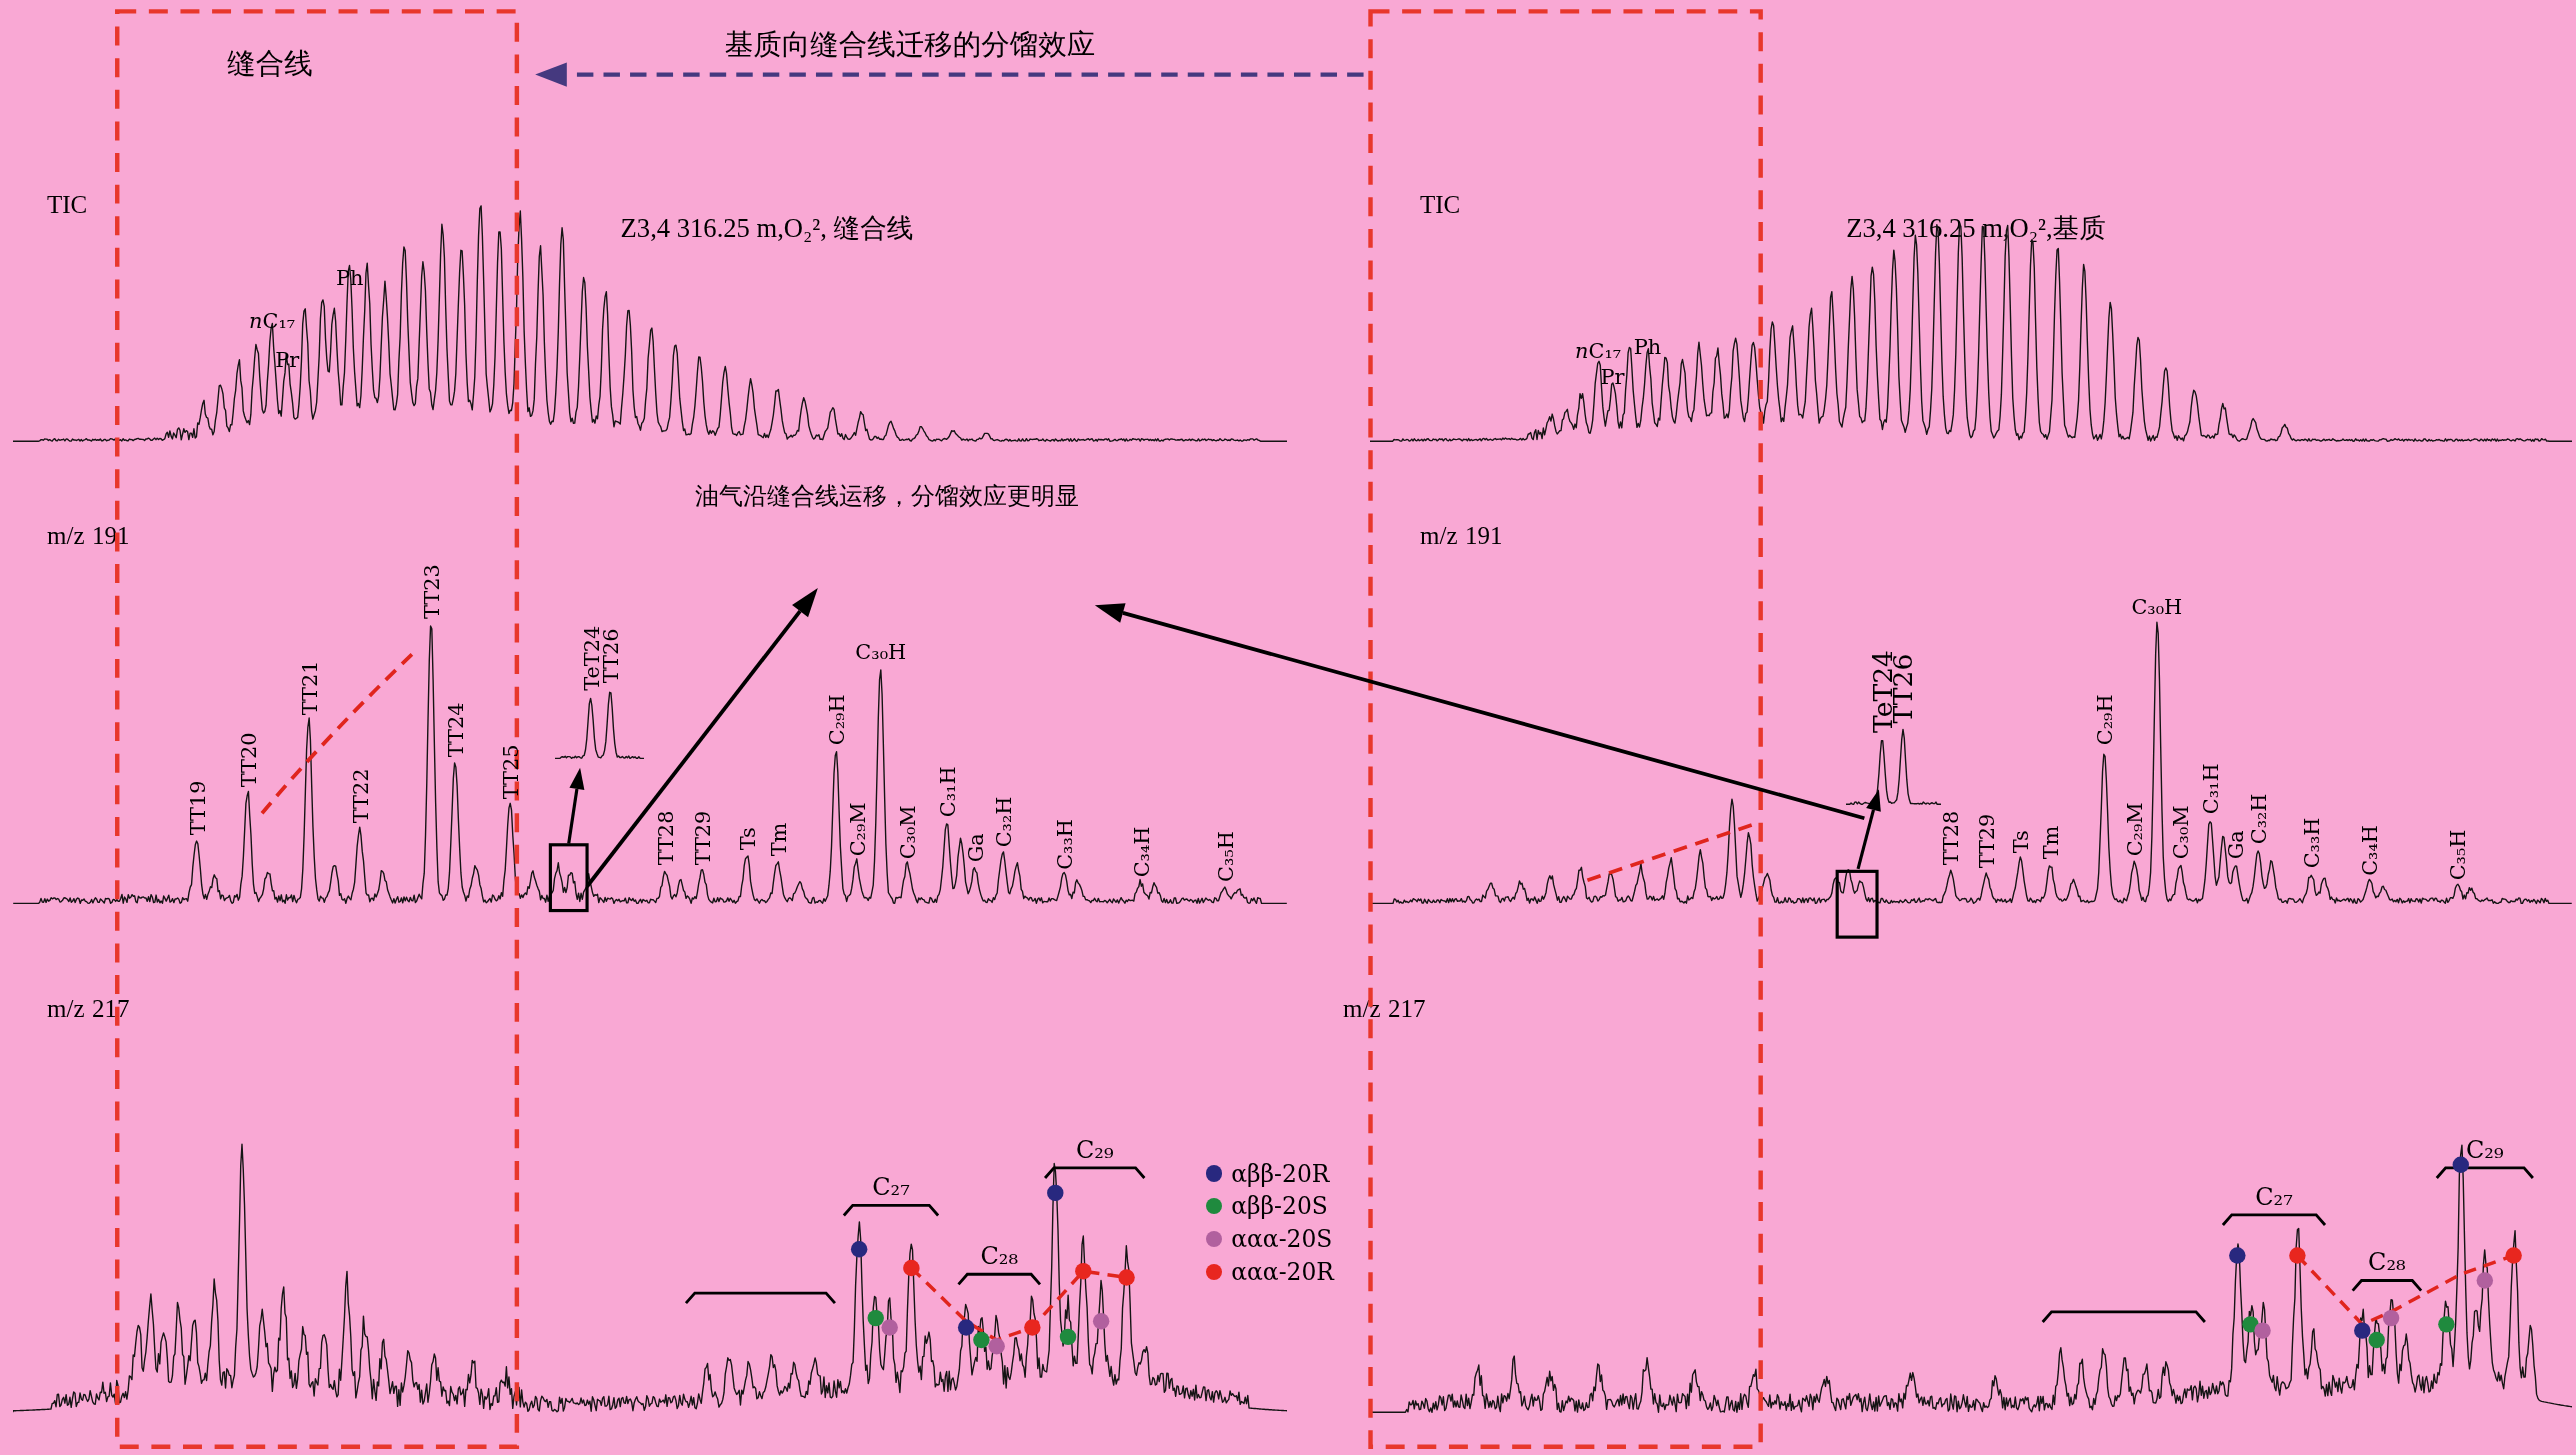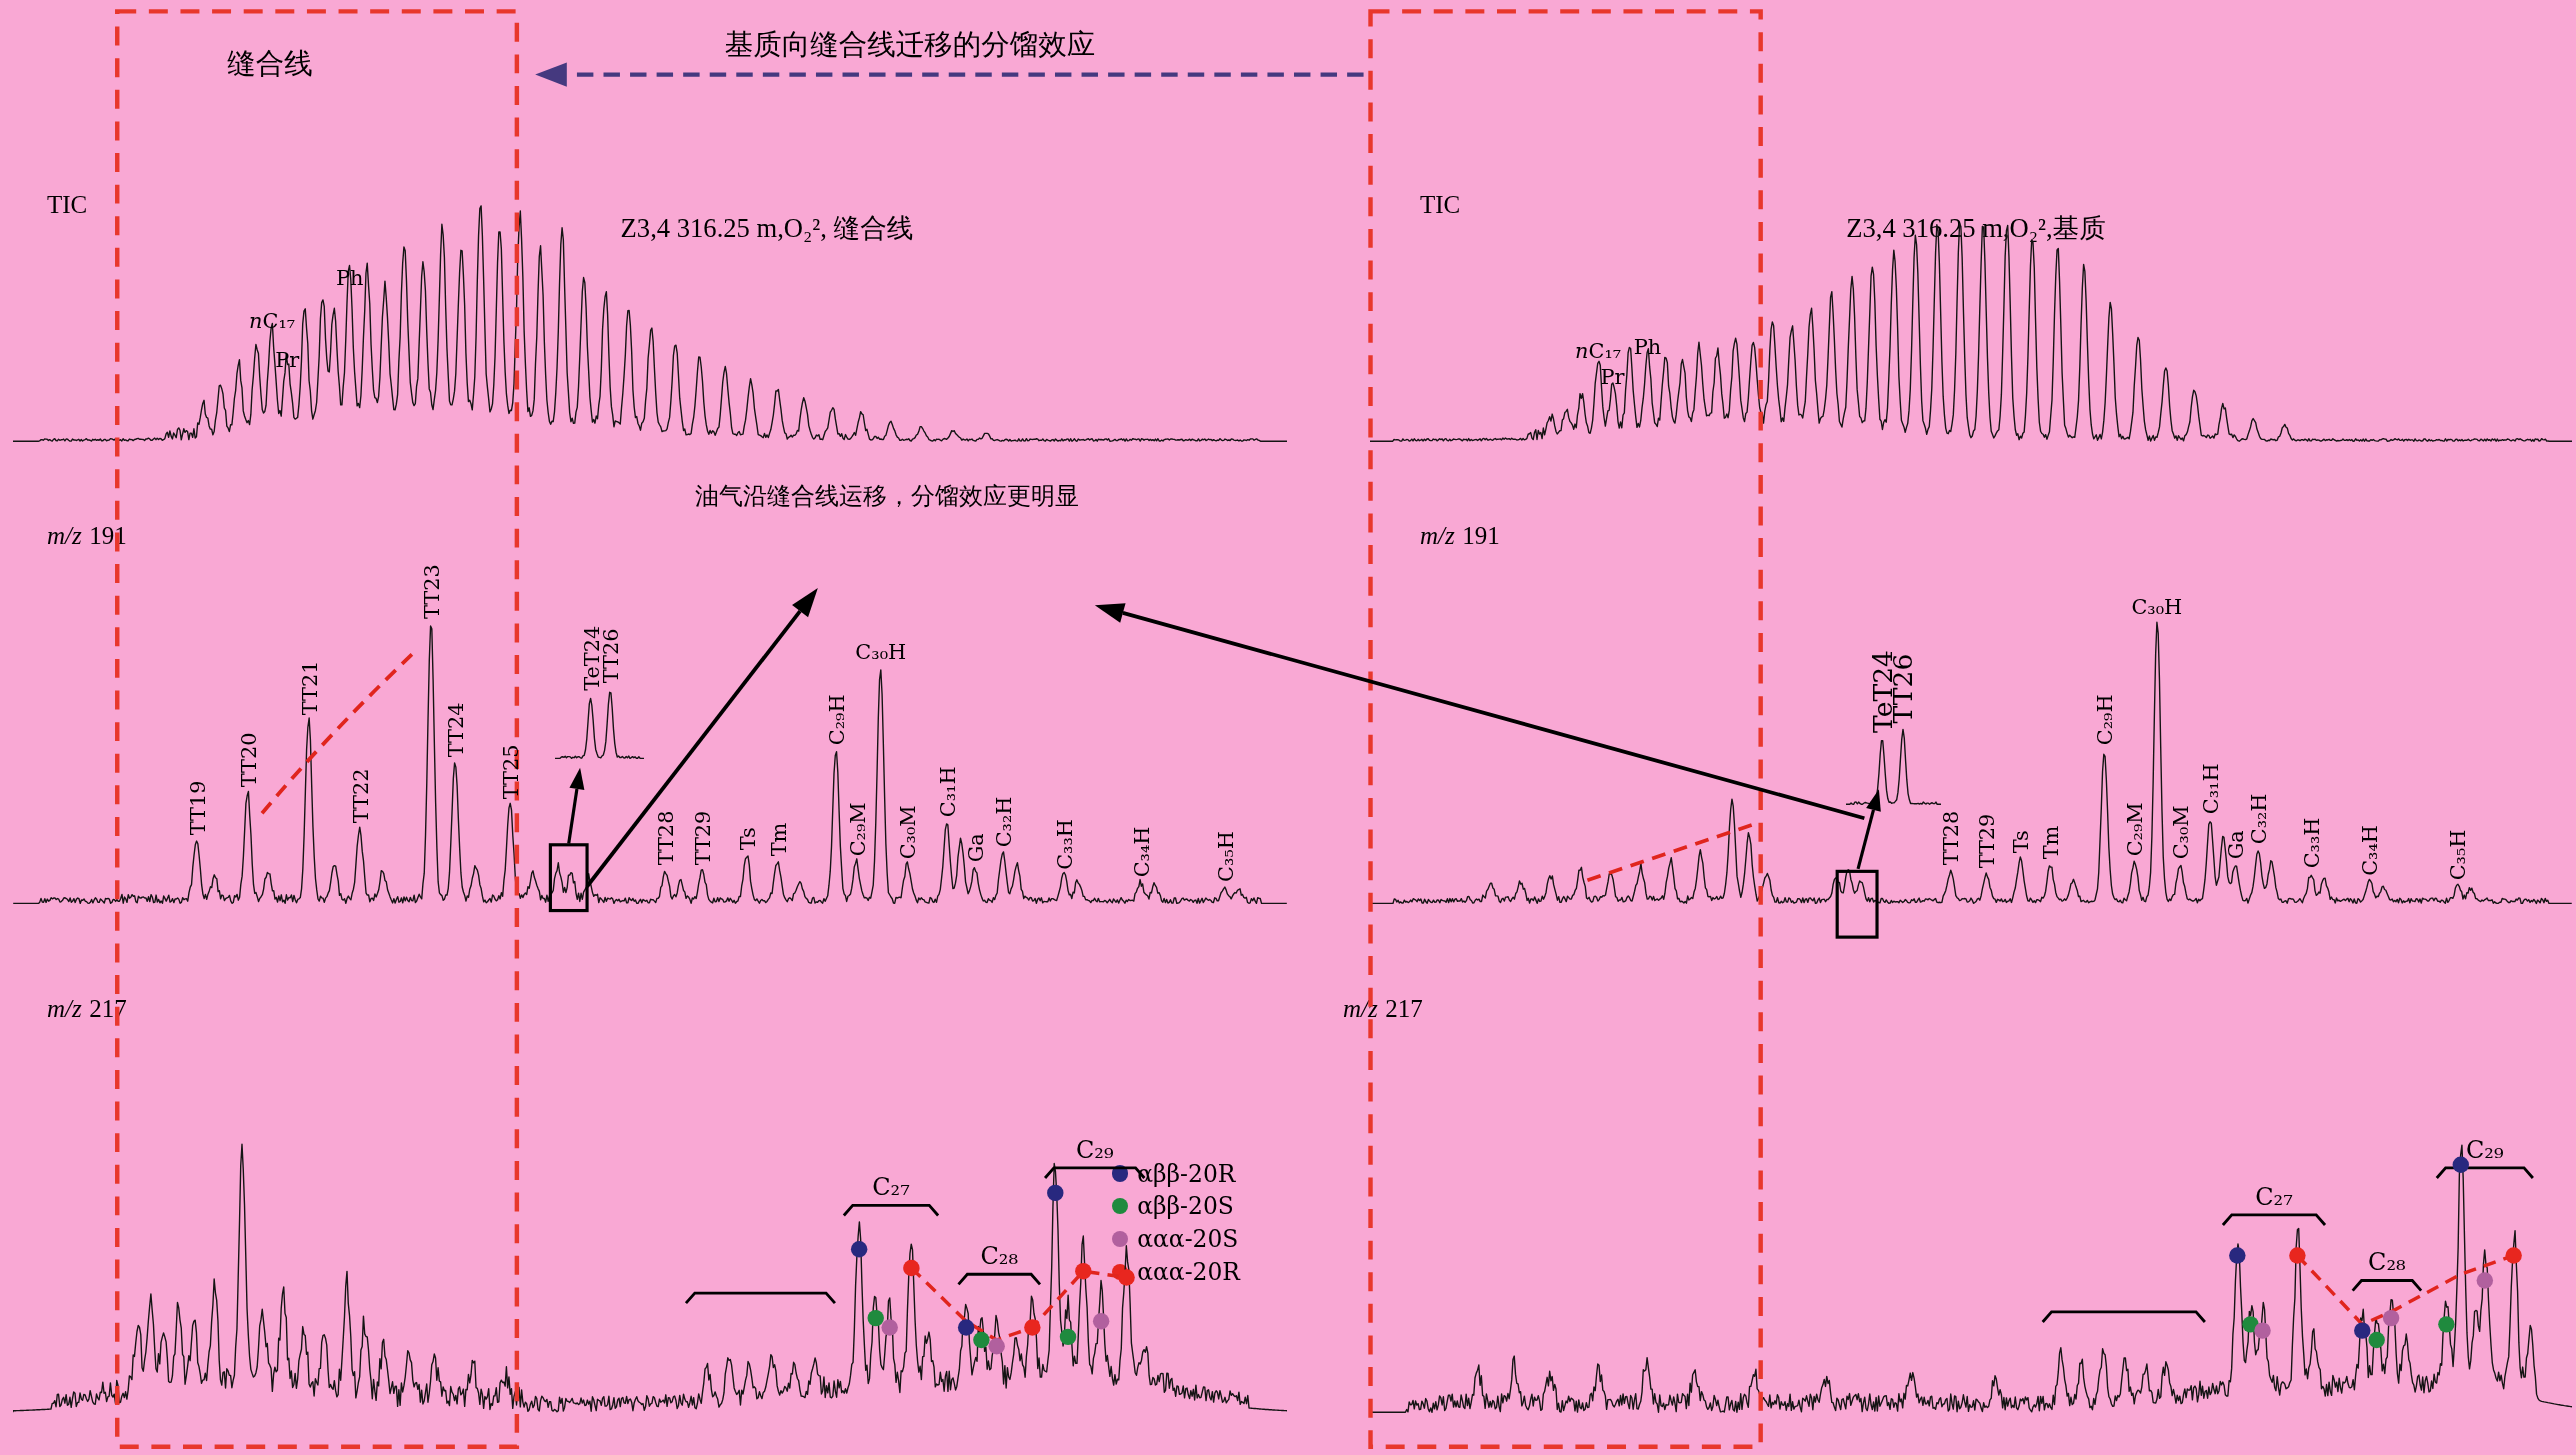--- a/index.html
+++ b/index.html
@@ -6,21 +6,21 @@
   #figure{
     position:relative;width:2576px;height:1455px;background:#f9a8d4;overflow:hidden;
     font-family:"Liberation Serif","DejaVu Serif",serif;color:#000;
   }
   .lbl{position:absolute;white-space:nowrap;line-height:1.15;}
   .center{transform:translateX(-50%);}
   .row-label{font-size:25px;}
   .sample-label{font-size:26.6px;margin-top:42px;}
   .cn{font-size:28.5px;}
   .mid{font-size:24px;}
-  .mzp{margin-right:7.6px;font-style:italic;}
+  .mzp{margin-right:7.6px;}
   svg.trace{position:absolute;}
   #overlay{position:absolute;left:0;top:0;pointer-events:none;}
   #legend{position:absolute;display:flex;flex-direction:column;gap:3.8px;}
   .legend-row{display:flex;align-items:center;gap:8.9px;height:29px;}
   .legend-dot{width:16.4px;height:16.4px;border-radius:50%;flex:0 0 auto;}
   .legend-label{font-size:23.4px;font-family:"DejaVu Serif","DejaVu Sans","Liberation Serif",serif;}
 </style>
 </head>
 <body>
 
@@ -42,21 +42,21 @@
   <div class="lbl row-label" style="left:1420px;top:522px">
     <span class="mzp">m/z</span><span>191</span>
   </div>
   <div class="lbl row-label" style="left:47px;top:995px">
     <span class="mzp">m/z</span><span>217</span>
   </div>
   <div class="lbl row-label" style="left:1343px;top:995px">
     <span class="mzp">m/z</span><span>217</span>
   </div>
 
-  <div id="legend" style="left:1112px;top:1159px">
+  <div id="legend" style="left:1206px;top:1159px">
       <div class="legend-row">
         <span class="legend-dot" style="background: rgb(40, 40, 127);"></span>
         <span class="legend-label">αββ-20R</span>
       </div>
       <div class="legend-row">
         <span class="legend-dot" style="background: rgb(31, 138, 62);"></span>
         <span class="legend-label">αββ-20S</span>
       </div>
       <div class="legend-row">
         <span class="legend-dot" style="background: rgb(177, 96, 158);"></span>

